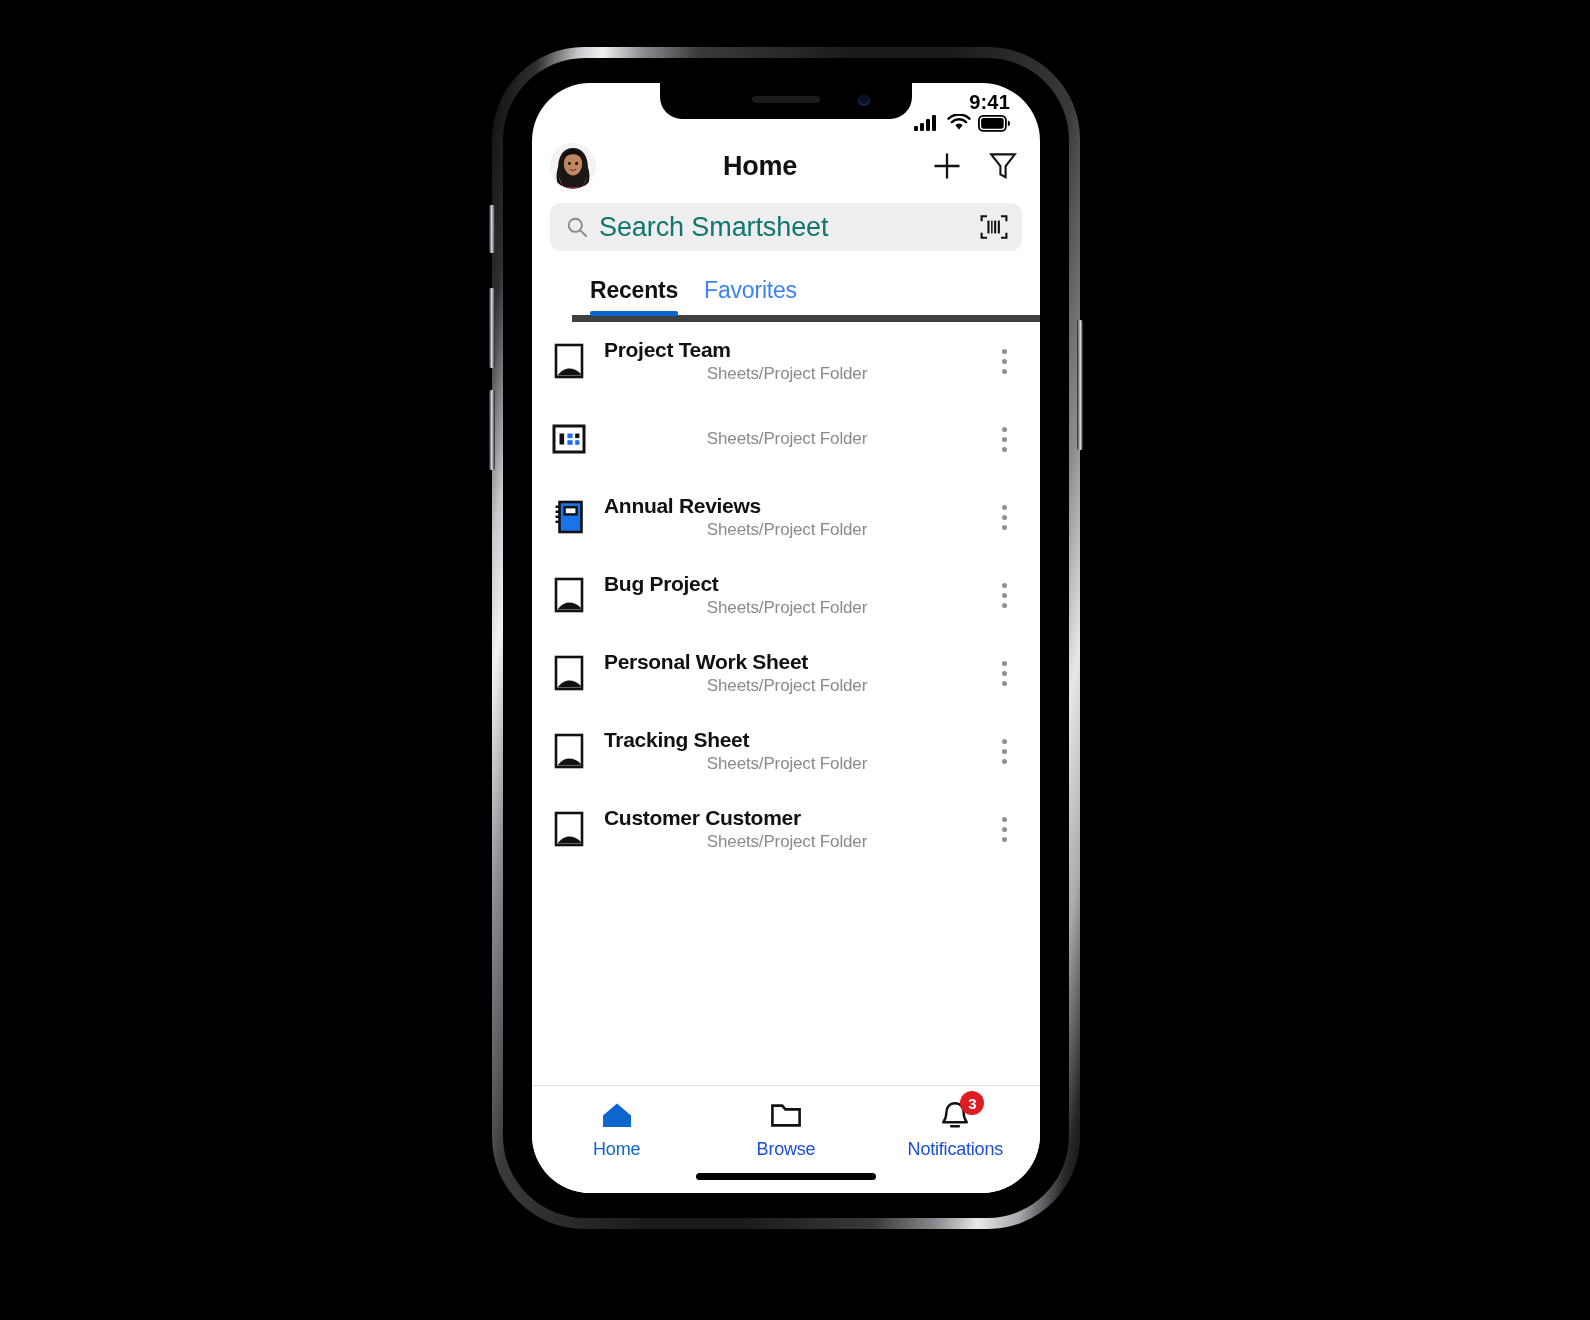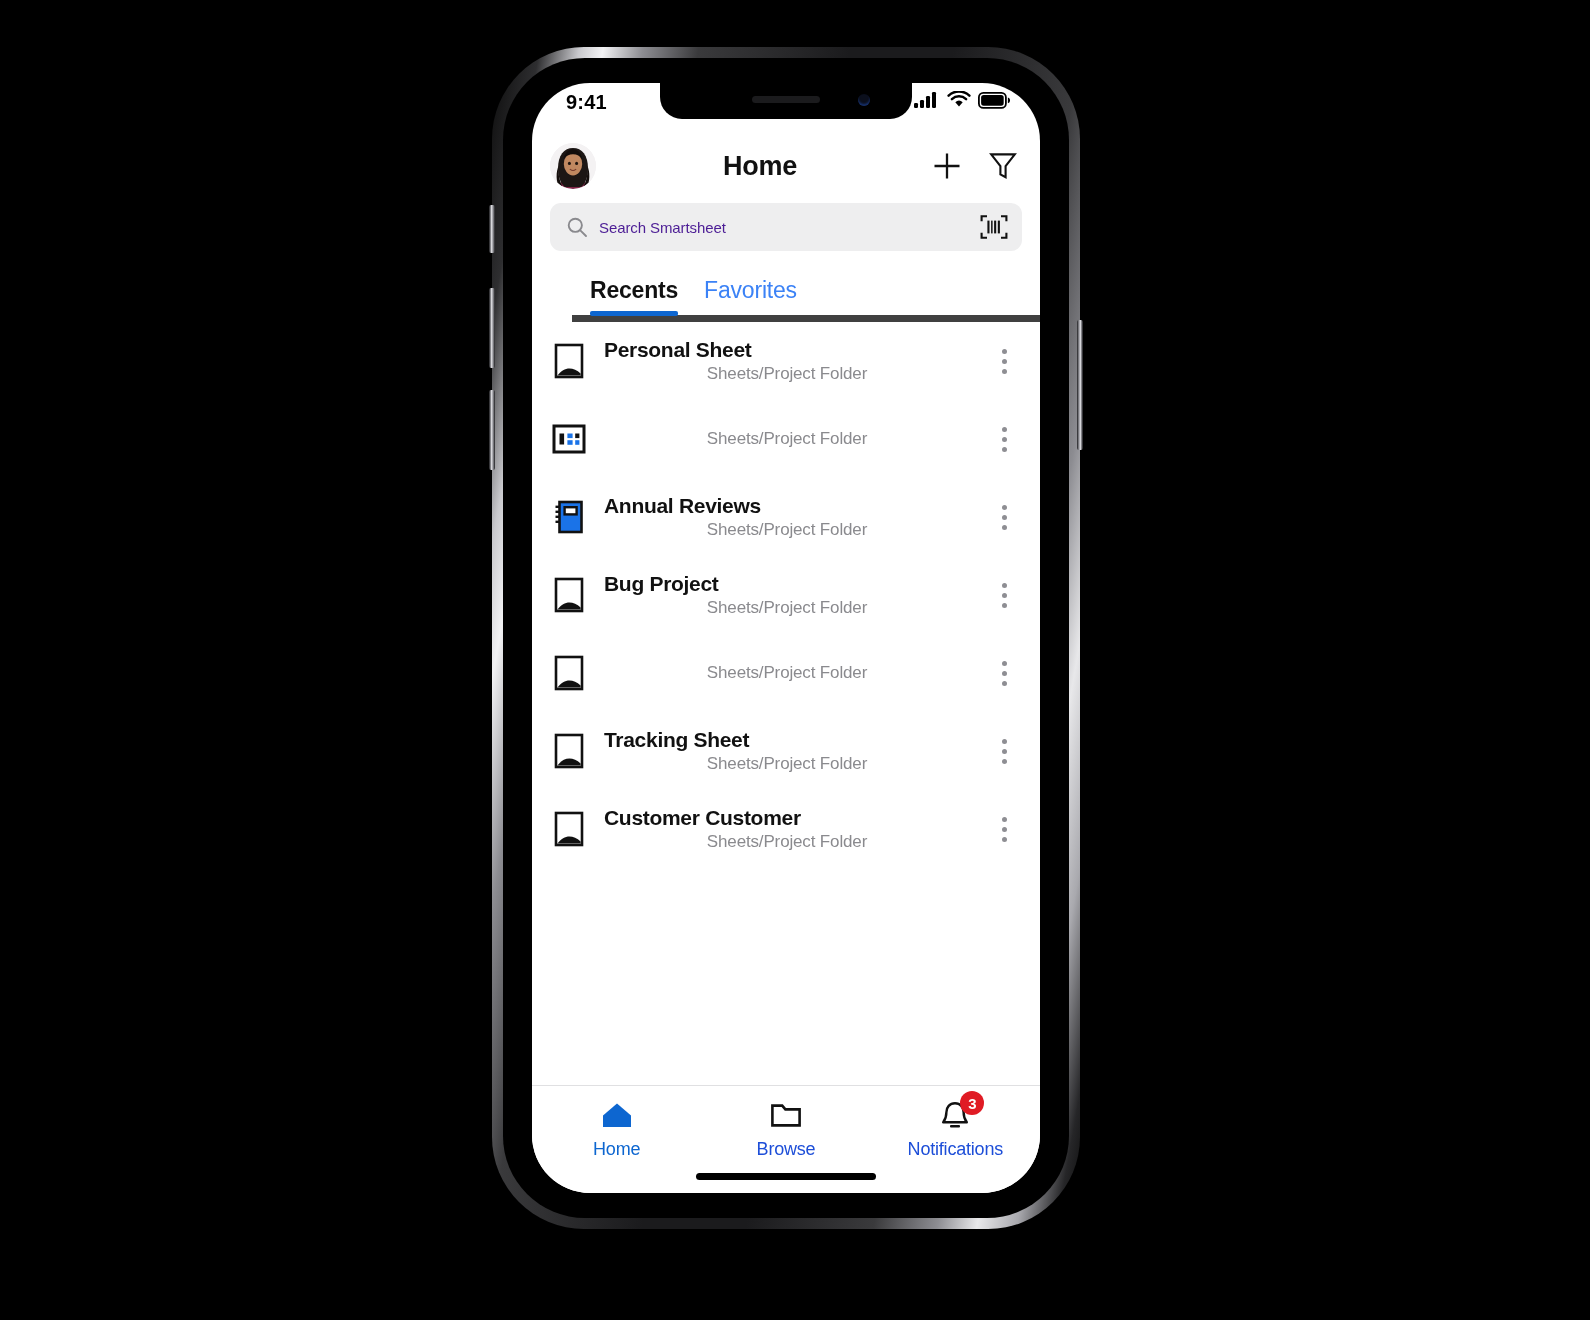--- a/index.html
+++ b/index.html
@@ -95,24 +95,25 @@
     background: #0b0f1c;
     box-shadow: inset 0 -2px 2px #16306b;
   }
 
   
   .statusbar {
     position: absolute;
     top: 0; left: 0; right: 0;
     height: 46px;
     display: flex;
-    align-items: flex-start;
+    align-items: flex-end;
     justify-content: space-between;
     padding: 8px 30px 0 34px;
     z-index: 20;
+    flex-direction: column;
   }
   .status-time {
     font-size: 20px;
     font-weight: bold;
     color: #000;
     letter-spacing: 0.2px;
   }
   .status-right {
     display: flex;
     align-items: center;
@@ -165,22 +166,22 @@
     height: 48px;
     background: #eeeeef;
     border-radius: 11px;
     display: flex;
     align-items: center;
     padding: 0 14px 0 16px;
     gap: 11px;
   }
   .search-placeholder {
     flex: 1;
-    font-size: 15px;
-    color: #4c1d95;
+    font-size: 27px;
+    color: #0f766e;
     letter-spacing: -0.1px;
   }
 
   
   .tabs {
     display: flex;
     align-items: flex-end;
     gap: 26px;
     padding: 22px 18px 0 18px;
     border-bottom: 7px solid #404040;
@@ -421,21 +422,21 @@
       <div class="list">
 
         <div class="list-item">
           <div class="li-icon">
             <svg width="30" height="36" viewBox="0 0 30 36">
               <rect x="2" y="2" width="26" height="32" stroke="#111" stroke-width="2.6" fill="#fff"></rect>
               <path d="M3.4 32.6 C10 23.5 19 23.5 26.6 30.5 V32.6 Z" fill="#111"></path>
             </svg>
           </div>
           <div class="li-text">
-            <div class="li-title">Personal Sheet</div>
+            <div class="li-title">Project Team</div>
             <div class="li-sub">Sheets/Project Folder</div>
           </div>
           <div class="li-more">
               <i></i>
               <i></i>
               <i></i>
             </div>
         </div>
 
         <div class="list-item">
@@ -500,20 +501,21 @@
         </div>
 
         <div class="list-item">
           <div class="li-icon">
             <svg width="30" height="36" viewBox="0 0 30 36">
               <rect x="2" y="2" width="26" height="32" stroke="#111" stroke-width="2.6" fill="#fff"></rect>
               <path d="M3.4 32.6 C10 23.5 19 23.5 26.6 30.5 V32.6 Z" fill="#111"></path>
             </svg>
           </div>
           <div class="li-text">
+            <div class="li-title">Personal Work Sheet</div>
             <div class="li-sub">Sheets/Project Folder</div>
           </div>
           <div class="li-more">
               <i></i>
               <i></i>
               <i></i>
             </div>
         </div>
 
         <div class="list-item">

